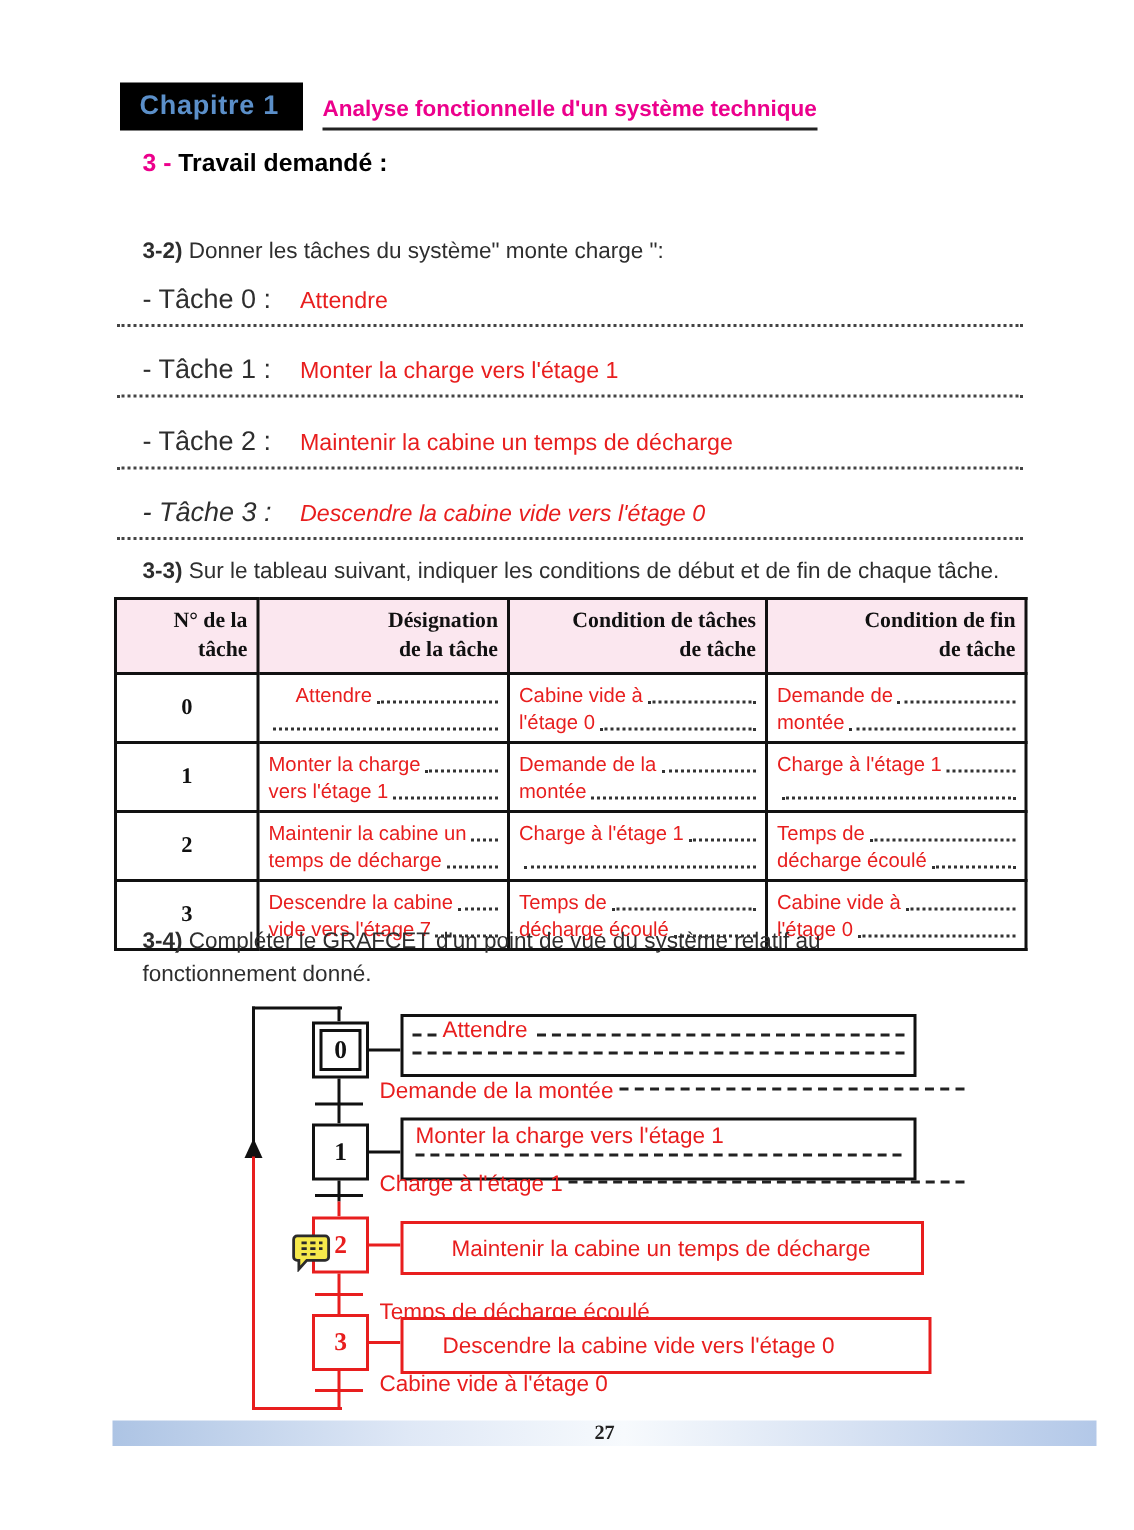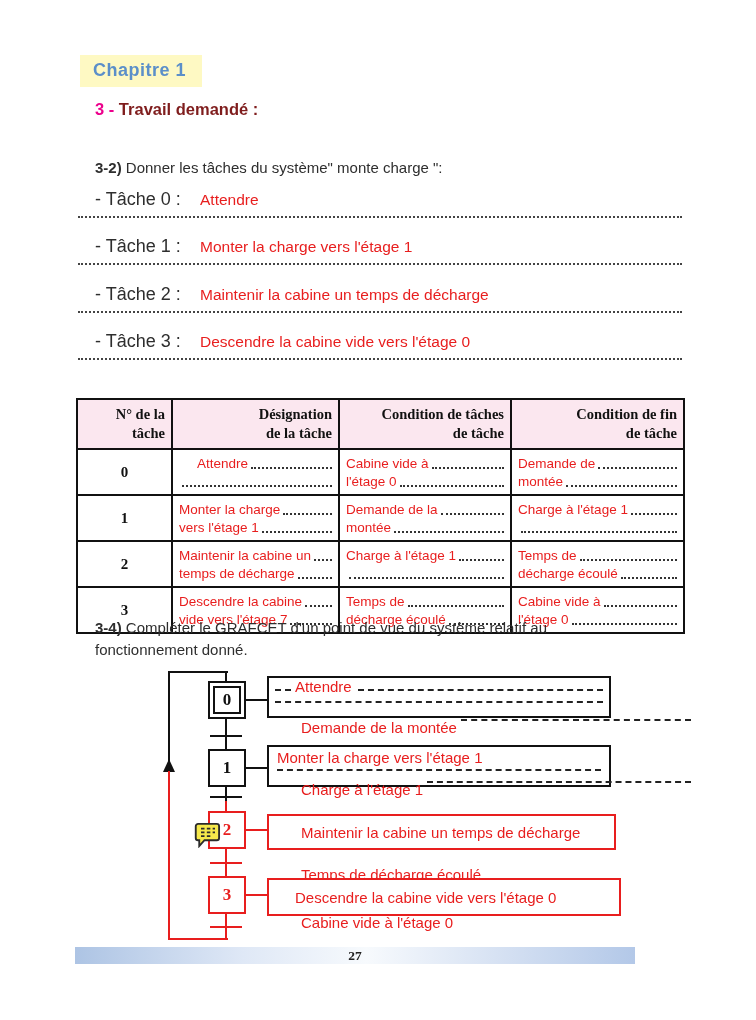--- a/index.html
+++ b/index.html
@@ -1,28 +1,28 @@
 <!DOCTYPE html>
 <html><head>
 <meta charset="utf-8">
 <style>
   html,body{margin:0;padding:0;background:#fff;}
   .page{position:relative;width:756px;height:1020px;background:#ffffff;
         font-family:"Liberation Sans",sans-serif;color:#2e2e2e;overflow:hidden;}
 
   
   .badge-row{position:absolute;left:80px;top:55px;display:flex;align-items:flex-start;}
-  .chapter-badge{background:#fef9c3;color:#5b8fc9;font-weight:bold;font-size:18px;
+  .chapter-badge{background:#000000;color:#5b8fc9;font-weight:bold;font-size:18px;
                  padding:5px 16px 6px 13px;letter-spacing:.5px;}
   .doc-title{margin-left:13px;margin-top:9px;color:#ec008c;font-weight:bold;font-size:15px;
              border-bottom:2.5px solid #222;padding-bottom:4px;}
 
   .section-title{position:absolute;left:95px;top:100px;font-size:16.5px;font-weight:bold;}
   .section-title .num{color:#ec008c;}
-  .section-title .txt{color:#7f1d1d;}
+  .section-title .txt{color:#000000;}
 
   .para{position:absolute;left:95px;font-size:15px;color:#2e2e2e;}
   .para b{font-weight:bold;}
 
   
   .task{position:absolute;left:95px;right:74px;}
   .task .trow{display:flex;align-items:baseline;}
   .task .tlabel{width:105px;font-size:18px;white-space:nowrap;}
   .task .tanswer{color:#e81e1e;font-size:15.5px;white-space:nowrap;}
   .task .dotline{position:absolute;left:-17px;right:0;border-bottom:2.5px dotted #444;}
@@ -54,42 +54,43 @@
                align-items:center;justify-content:center;}
   .abox{position:absolute;background:#fff;}
   .abox.blk{border:2.5px solid #111;}
   .abox.red{border:2.5px solid #e81e1e;}
   .abox .atext{color:#e81e1e;font-size:15px;white-space:nowrap;}
   .dashln{border-bottom:2px dashed #222;}
   .a0line1{display:flex;align-items:flex-end;height:17px;padding:0 6px;}
   .a0line1 .lead{width:16px;border-bottom:2px dashed #222;margin-bottom:4px;margin-right:4px;}
   .a0line1 .tail{flex:1;border-bottom:2px dashed #222;margin-bottom:4px;margin-left:6px;}
   .a0line2{margin:6px 6px 0 6px;border-bottom:2px dashed #222;}
-  .tlabel-row{position:absolute;display:flex;align-items:flex-start;margin-left:48px;}
+  .tlabel-row{position:absolute;display:flex;align-items:center;}
   .tlabel-row .atext{color:#e81e1e;font-size:15px;white-space:nowrap;}
   .tlabel-row .tail{flex:1;border-bottom:2px dashed #222;margin-bottom:3px;margin-left:4px;}
   .tick-b{position:absolute;width:32px;border-top:2.5px solid #111;}
   .tick-r{position:absolute;width:32px;border-top:2.5px solid #e81e1e;}
   .arrow-up{position:absolute;width:0;height:0;border-left:6px solid transparent;
             border-right:6px solid transparent;border-bottom:13px solid #111;}
   .note-icon{position:absolute;left:-16px;top:9px;}
 
   
-  .footer-bar{position:absolute;left:75px;top:947px;width:560px;height:17px;
+  .footer-bar{position:absolute;left:75px;top:947px;width:656px;height:17px;
               background:linear-gradient(to right,#adc4e4 0%,#dfe8f6 30%,#f7fafd 52%,#d7e2f3 75%,#b3c8e8 100%);
-              display:flex;align-items:center;justify-content:center;}
+              display:flex;align-items:flex-start;justify-content:center;}
   .footer-bar .pnum{font-family:"Liberation Serif",serif;font-weight:bold;font-size:13.5px;color:#222;}
 </style>
 </head>
 <body>
 
 <div class="page">
 
   <div class="badge-row">
     <div class="chapter-badge">Chapitre 1</div>
+    <div class="doc-title">Analyse fonctionnelle d'un système technique</div>
   </div>
 
   <div class="section-title">
     <span class="num">3 -</span>
     <span class="txt">Travail demandé :</span>
   </div>
 
 
   <div class="para" style="top:159px;">
     <b>3-2)</b><span> Donner les tâches du système" monte charge ":</span>
@@ -109,28 +110,31 @@
     </div>
     <div class="dotline" style="top:27px;"></div>
   </div>
   <div class="task" style="top:284px;">
     <div class="trow">
       <span class="tlabel">- Tâche 2 :</span>
       <span class="tanswer">Maintenir la cabine un temps de décharge</span>
     </div>
     <div class="dotline" style="top:27px;"></div>
   </div>
-  <div class="task" style="top:331px;">
+  <div class="task" style="top:331px;font-style:italic;">
     <div class="trow">
       <span class="tlabel">- Tâche 3 :</span>
       <span class="tanswer">Descendre la cabine vide vers l'étage 0</span>
     </div>
     <div class="dotline" style="top:27px;"></div>
   </div>
 
+  <div class="para" style="top:372px;">
+    <b>3-3)</b><span> Sur le tableau suivant, indiquer les conditions de début et de fin de chaque tâche.</span>
+  </div>
 
   <table class="cond">
     <colgroup>
         <col style="width:95px">
         <col style="width:167px">
         <col style="width:172px">
         <col style="width:173px">
       </colgroup>
     <tbody>
         <tr>

